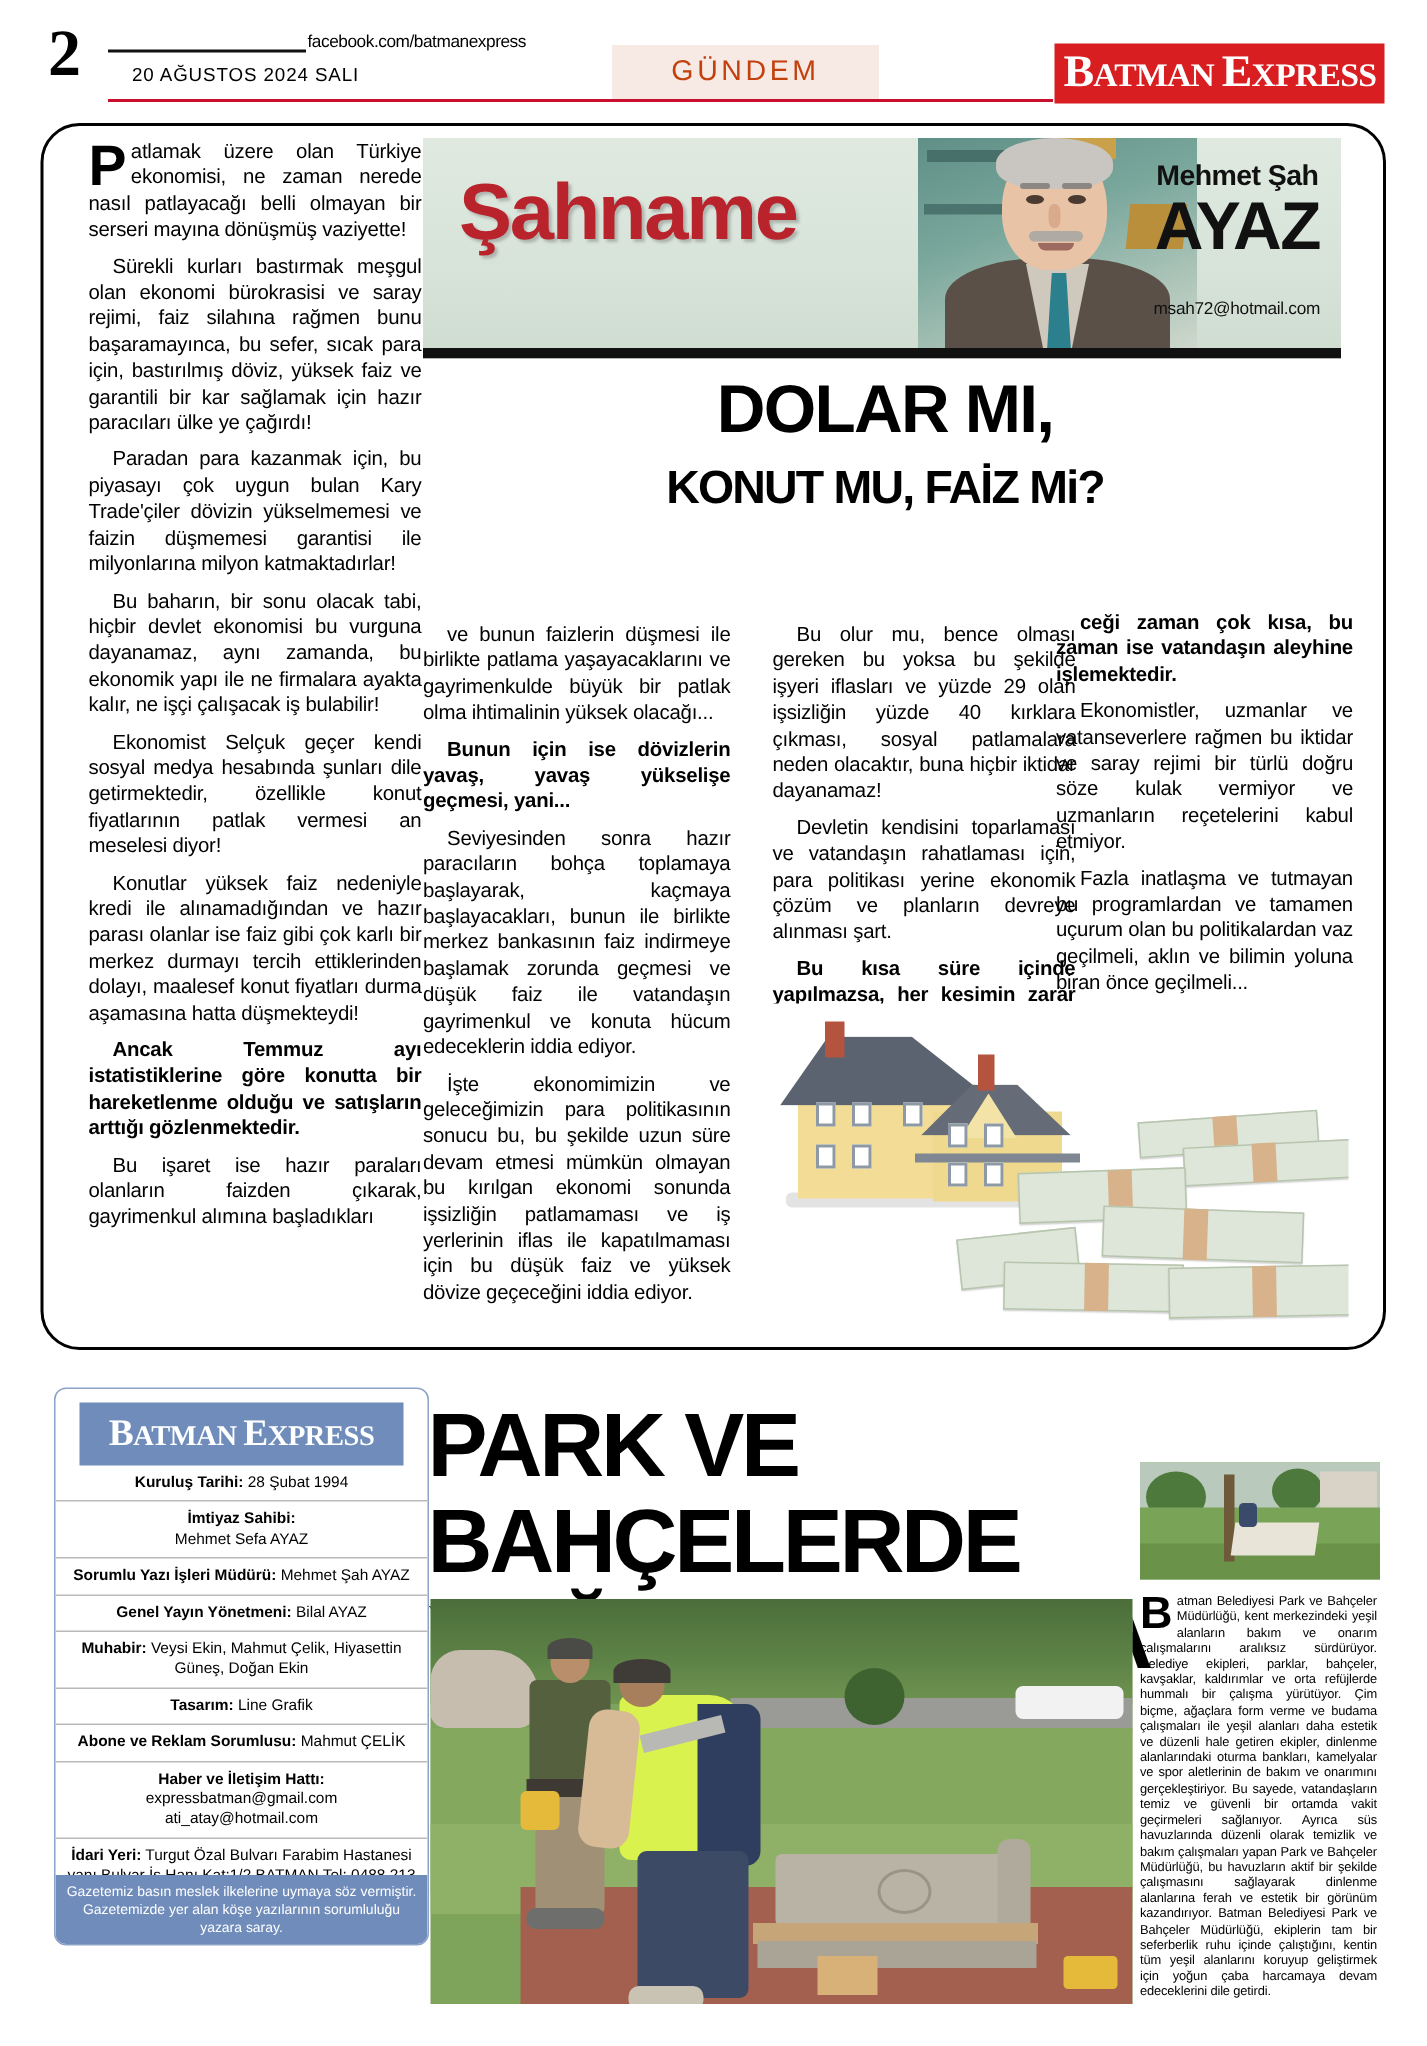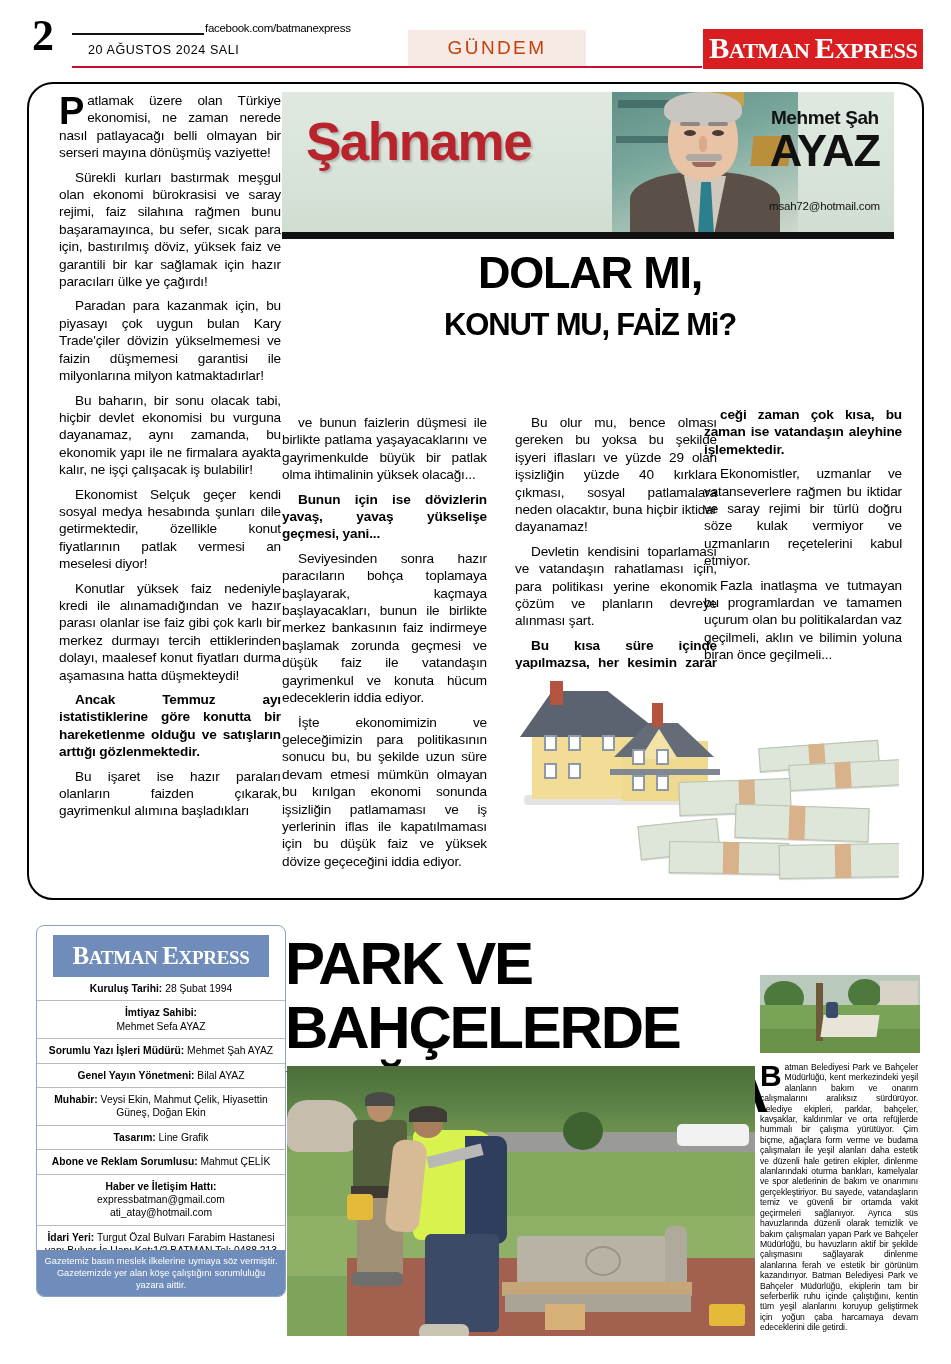--- a/index.html
+++ b/index.html
@@ -431,21 +431,21 @@
         <div class="imp-row"><b>Genel Yayın Yönetmeni:</b><span> Bilal AYAZ</span></div>
         <div class="imp-row"><b>Muhabir:</b><span> Veysi Ekin, Mahmut Çelik, Hiyasettin Güneş, Doğan Ekin</span></div>
         <div class="imp-row"><b>Tasarım:</b><span> Line Grafik</span></div>
         <div class="imp-row"><b>Abone ve Reklam Sorumlusu:</b><span> Mahmut ÇELİK</span></div>
         <div class="imp-row"><b>Haber ve İletişim Hattı:</b><br><span>expressbatman@gmail.com</span><br><span>ati_atay@hotmail.com</span></div>
         <div class="imp-row"><b>İdari Yeri:</b><span> Turgut Özal Bulvarı Farabim Hastanesi yanı Bulvar İş Hanı Kat:1/2 BATMAN Tel: 0488 213 03 86</span></div>
         <div class="imp-row"><b>Basıldığı Yer:</b><span> Çağdaş Kardeşler Matbaacılık Bahçelievler Mah. 1601 Sokak No:4  -  BATMAN TLF: 0488 212 28 33</span></div>
       </div>
     <div class="imp-foot">
       <div>Gazetemiz basın meslek ilkelerine uymaya söz vermiştir.</div>
-      <div>Gazetemizde yer alan köşe çalıştığını sorumluluğu yazara aittir.</div>
+      <div>Gazetemizde yer alan köşe yazılarının sorumluluğu yazara saray.</div>
     </div>
   </div>
 
   <div class="big-headline">
     <div>PARK VE BAHÇELERDE</div>
     <div>YOĞUN ÇALIŞMA</div>
   </div>
 
   <div class="mow-img">
     <div class="mi-sky"></div>

